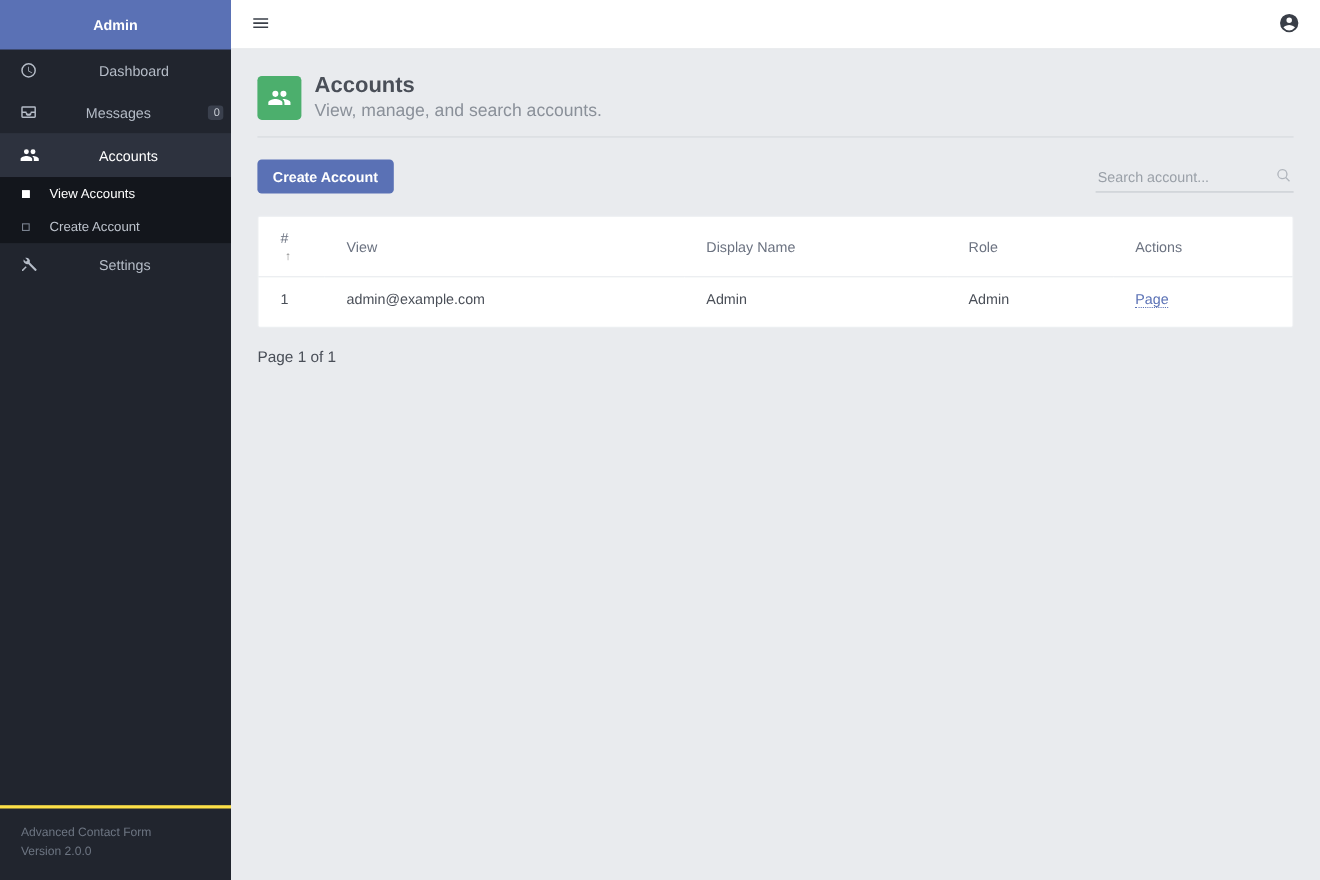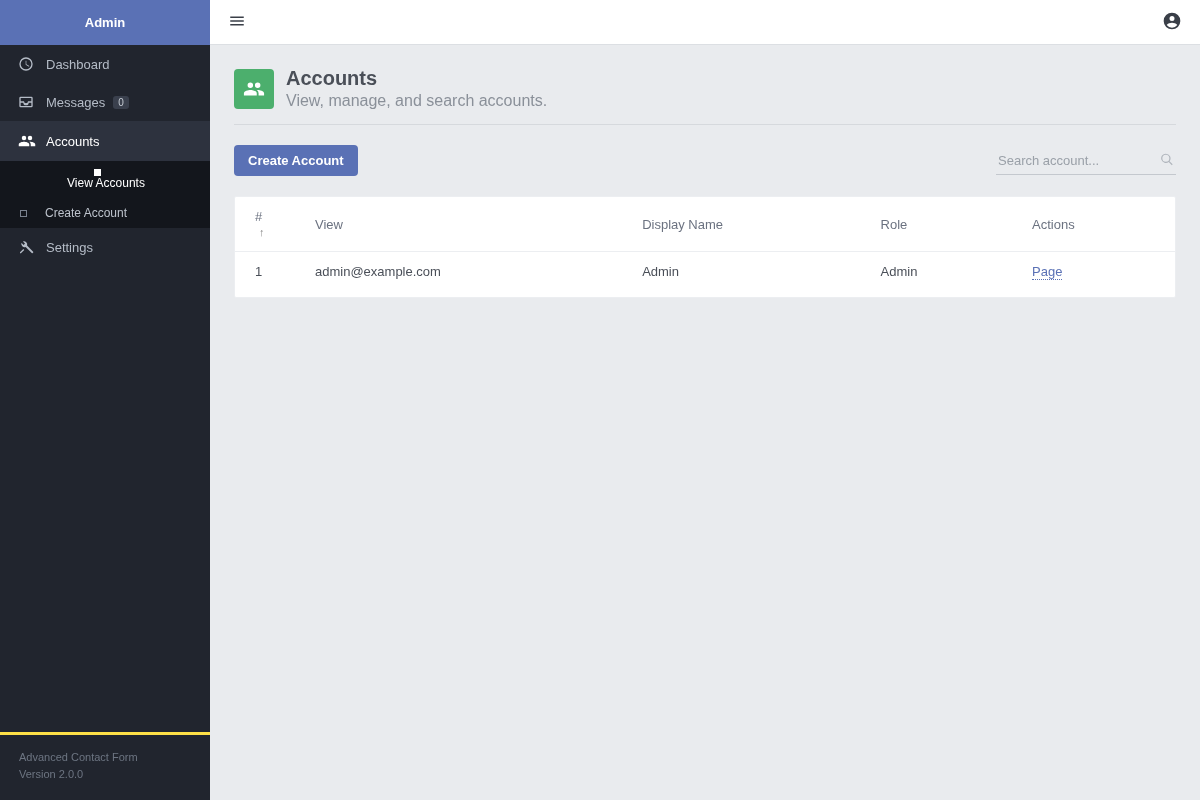--- a/index.html
+++ b/index.html
@@ -32,20 +32,21 @@
   font-size: 13px;
 }
 .nav { list-style: none; flex: 1; }
 .nav-item {
   display: flex;
   align-items: center;
   padding: 11px 18px;
   color: #b5bcc7;
   cursor: pointer;
   font-size: 13px;
+  gap: 44px;
 }
 .nav-item .icon { width: 28px; display: flex; align-items: center; justify-content: flex-start; }
 .nav-item .icon svg { fill: #b5bcc7; }
 .nav-item.active { background: #2d323e; color: #fff; }
 .nav-item.active svg { fill: #fff; }
 .nav-item .badge {
   margin-left: 8px;
   background: #3a404d;
   color: #c7ccd4;
   border-radius: 3px;
@@ -56,21 +57,21 @@
 }
 .subnav { list-style: none; background: #13161c; }
 .subnav-item {
   display: flex;
   align-items: center;
   padding: 8px 18px 8px 20px;
   color: #bdc3cc;
   font-size: 12px;
   cursor: pointer;
 }
-.subnav-item.active { color: #fff; flex-direction: column; }
+.subnav-item.active { color: #fff; }
 .subnav-item .bullet {
   width: 7px; height: 7px;
   border: 1px solid #7a828f;
   margin-right: 18px;
 }
 .subnav-item.active .bullet { background: #fff; border-color: #fff; }
 .sidebar-footer {
   padding: 14px 19px 18px;
   border-top: 3px solid #fde047;
   color: #6d7582;
@@ -301,13 +302,14 @@
           <td>Admin</td>
           <td>Admin</td>
           <td>
             <a class="link-action">Page</a>
           </td>
         </tr>
       </tbody>
     </table>
   </div>
 
+  <div class="pager">Page 1 of 1</div>
 </main>
 
 </body></html>

